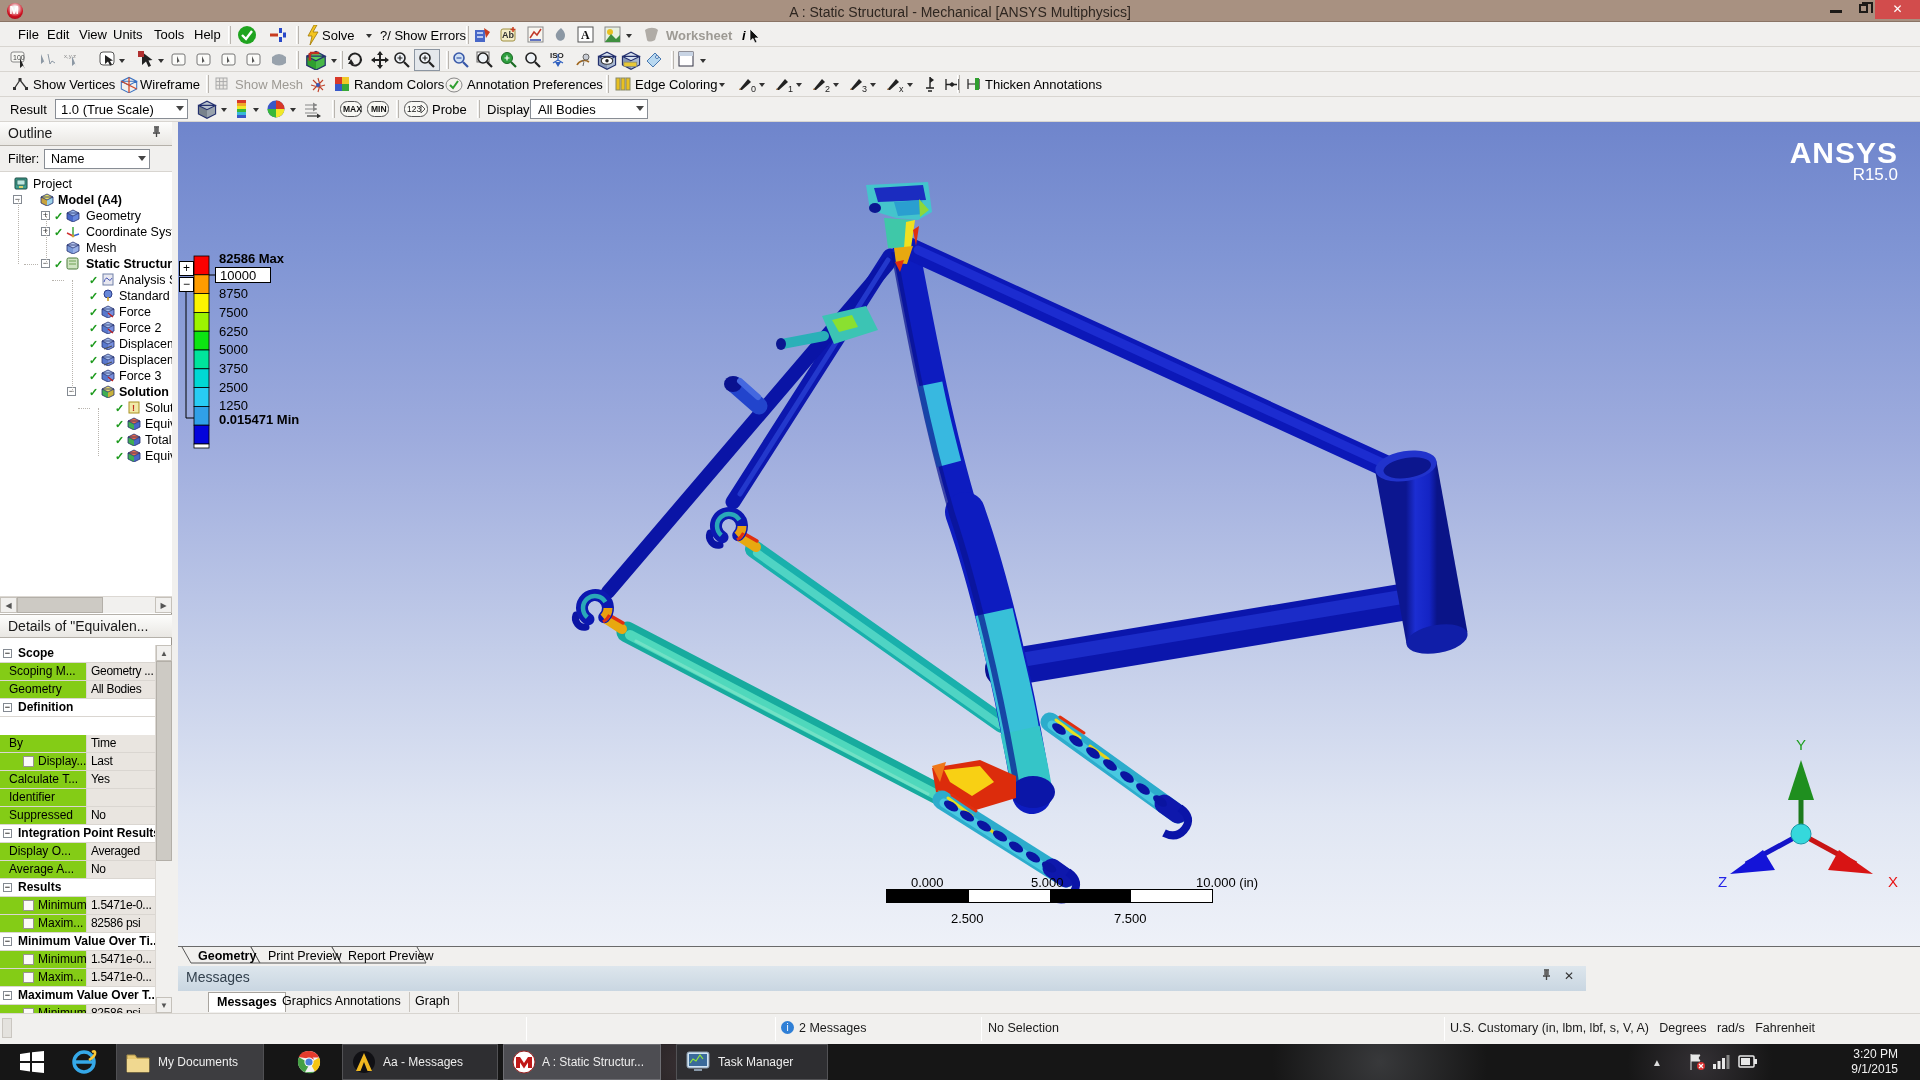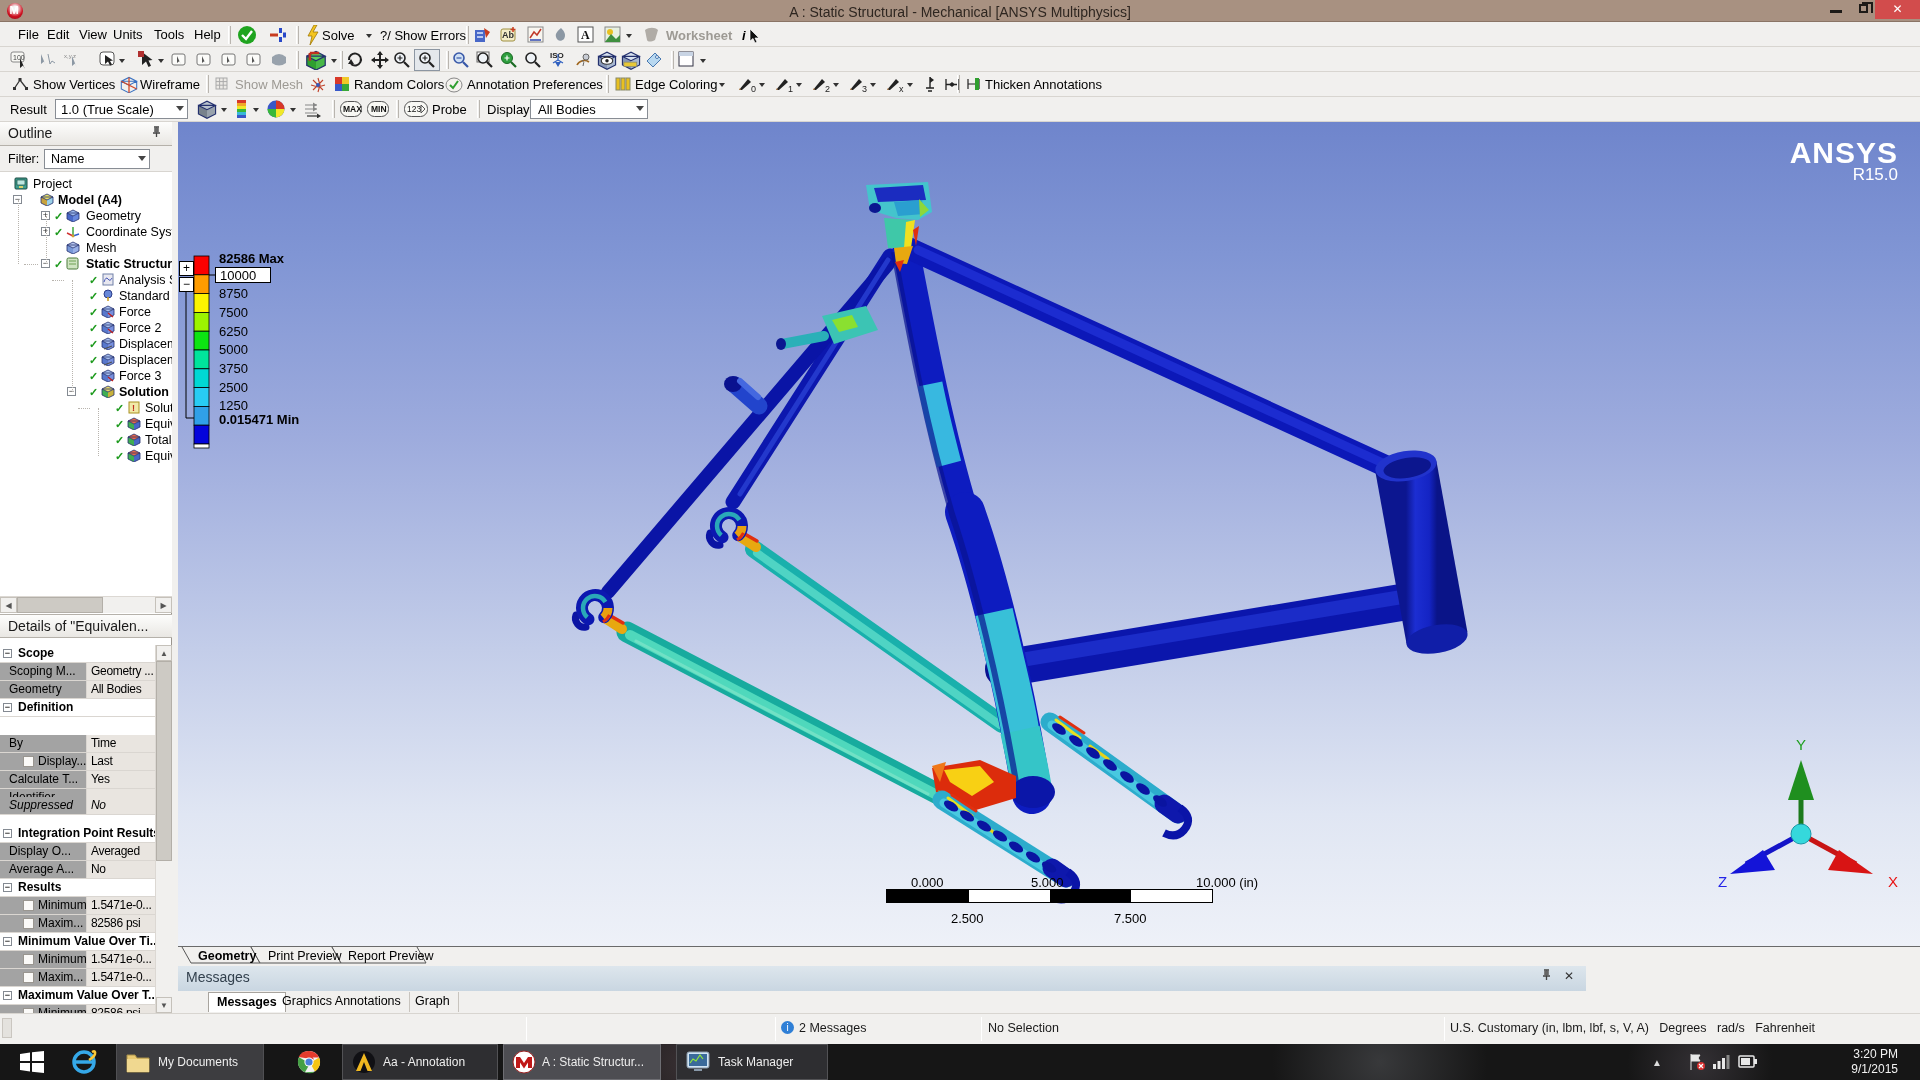--- a/index.html
+++ b/index.html
@@ -38,21 +38,21 @@
 .trowi { position:absolute; height:16px; white-space:nowrap; color:#000; }
 .texp { position:absolute; width:9px; height:9px; border:1px solid #848a92; background:#fff; font-size:9px; line-height:7px; text-align:center; color:#333; }
 .tchk { position:absolute; color:#1d9a1d; font-size:11px; font-weight:bold; }
 .tico { position:absolute; width:14px; height:13px; }
 
 .sbar { position:absolute; background:#f1f0ee; }
 .sthumb { position:absolute; background:#cdcac4; border:1px solid #b3afa8; }
 .sarrow { position:absolute; background:#f1f0ee; border:1px solid #c5c1ba; color:#555; font-size:8px; text-align:center; }
 
 #details { position:absolute; left:0; top:523px; width:172px; height:374px; background:#fff; overflow:hidden; }
-.drow { position:absolute; left:0; width:155px; height:18px; font-size:12px; border-bottom:1px solid #dad6d1; background:#a3a3a3; white-space:nowrap; overflow:hidden; }
+.drow { position:absolute; left:0; width:155px; height:18px; font-size:12px; border-bottom:1px solid #dad6d1; background:#84cc16; white-space:nowrap; overflow:hidden; }
 .dcat { background:#fff; font-weight:bold; padding-left:18px; padding-top:1px; }
 .dlab { position:absolute; left:0; top:0; width:87px; height:18px; padding:1px 0 0 9px; border-right:1px solid #dad6d1; overflow:hidden; }
 .dval { position:absolute; left:87px; top:0; width:68px; height:18px; background:#e9e5e0; padding:1px 0 0 4px; overflow:hidden; letter-spacing:-0.3px; }
 .dminus { position:absolute; left:3px; top:4px; width:9px; height:9px; border:1px solid #848a92; background:#fff; font-size:9px; line-height:7px; text-align:center; color:#333; }
 .dchk { position:absolute; left:23px; top:3px; width:11px; height:11px; border:1px solid #9a9690; background:#fbfaf8; }
 
 #viewport { position:absolute; left:178px; top:122px; width:1742px; height:824px; background:linear-gradient(#6f85cc 0%, #8095d4 16%, #9dabdd 38%, #c3cde9 64%, #e0e6f3 84%, #eef1f8 100%); overflow:hidden; }
 #vpann { position:absolute; left:17px; top:13px; font-size:12.5px; color:#000; line-height:16px; }
 #anslogo { position:absolute; right:22px; top:18px; text-align:right; color:#fff; font-family:"Liberation Sans",sans-serif; }
 #anslogo .l1 { font-size:30px; font-weight:bold; letter-spacing:1px; line-height:26px; }
@@ -666,21 +666,21 @@
           <div class="dval">Last</div>
         </div>
 <div class="drow" style="top:126px;">
           <div class="dlab" style="padding-left:9px;">Calculate T...</div>
           <div class="dval">Yes</div>
         </div>
 <div class="drow" style="top:144px;">
           <div class="dlab" style="padding-left:9px;">Identifier</div>
           <div class="dval"></div>
         </div>
-<div class="drow" style="top:152px;font-style:italic;">
+<div class="drow" style="top:162px;">
           <div class="dlab" style="padding-left:9px;">Suppressed</div>
           <div class="dval">No</div>
         </div>
 <div class="drow dcat" style="top:180px;"><span class="dminus">−</span>Integration Point Results</div>
 <div class="drow" style="top:198px;">
           <div class="dlab" style="padding-left:9px;">Display O...</div>
           <div class="dval">Averaged</div>
         </div>
 <div class="drow" style="top:216px;">
           <div class="dlab" style="padding-left:9px;">Average A...</div>
@@ -952,21 +952,21 @@
 <path d="M3,8.2 a11,11 0 0 0 6,15 l5,-8.7 Z" fill="#45a045"></path>
 <path d="M9,23.3 a11,11 0 0 0 10,-0.6" fill="#45a045"></path>
 <circle cx="13" cy="13" r="4.6" fill="#fff"></circle>
         <circle cx="13" cy="13" r="3.6" fill="#4a80d8"></circle>
       </svg>
 <div class="tbtn" style="left:342px; width:156px; background:#2e2e31; border:1px solid #525255;"></div>
 <svg style="position:absolute; left:352px; top:6px;" width="24" height="24" viewBox="0 0 24 24">
 <circle cx="12" cy="12" r="11" fill="#101014"></circle>
 <path d="M12,3 L20,21 L15.5,21 L12,12 L8.5,21 L4,21 Z" fill="#f0b820"></path>
       </svg>
-<span class="tbtxt" style="left:383px;">Aa - Annotation</span>
+<span class="tbtxt" style="left:383px;">Aa - Messages</span>
 <div class="tbtn" style="left:503px; width:158px; background:#4d4d52; border:1px solid #6e6e73;"></div>
 <svg style="position:absolute; left:512px; top:6px;" width="24" height="24" viewBox="0 0 24 24">
 <circle cx="12" cy="12" r="11" fill="#fff"></circle>
 <circle cx="12" cy="12" r="11" fill="none" stroke="#992222"></circle>
 <path d="M4,18 V7 L8,7 L12,13 L16,7 L20,7 V18 L16,18 V12.5 L12,18.5 L8,12.5 V18 Z" fill="#c01818"></path>
       </svg>
 <span class="tbtxt" style="left:542px;">A : Static Structur...</span>
 <div class="tbtn" style="left:676px; width:152px; background:#2e2e31; border:1px solid #525255;"></div>
 <svg style="position:absolute; left:686px; top:7px;" width="24" height="22" viewBox="0 0 24 22">
 <rect x="1" y="1" width="22" height="16" rx="2" fill="#cfe4f4" stroke="#8898a8"></rect>

